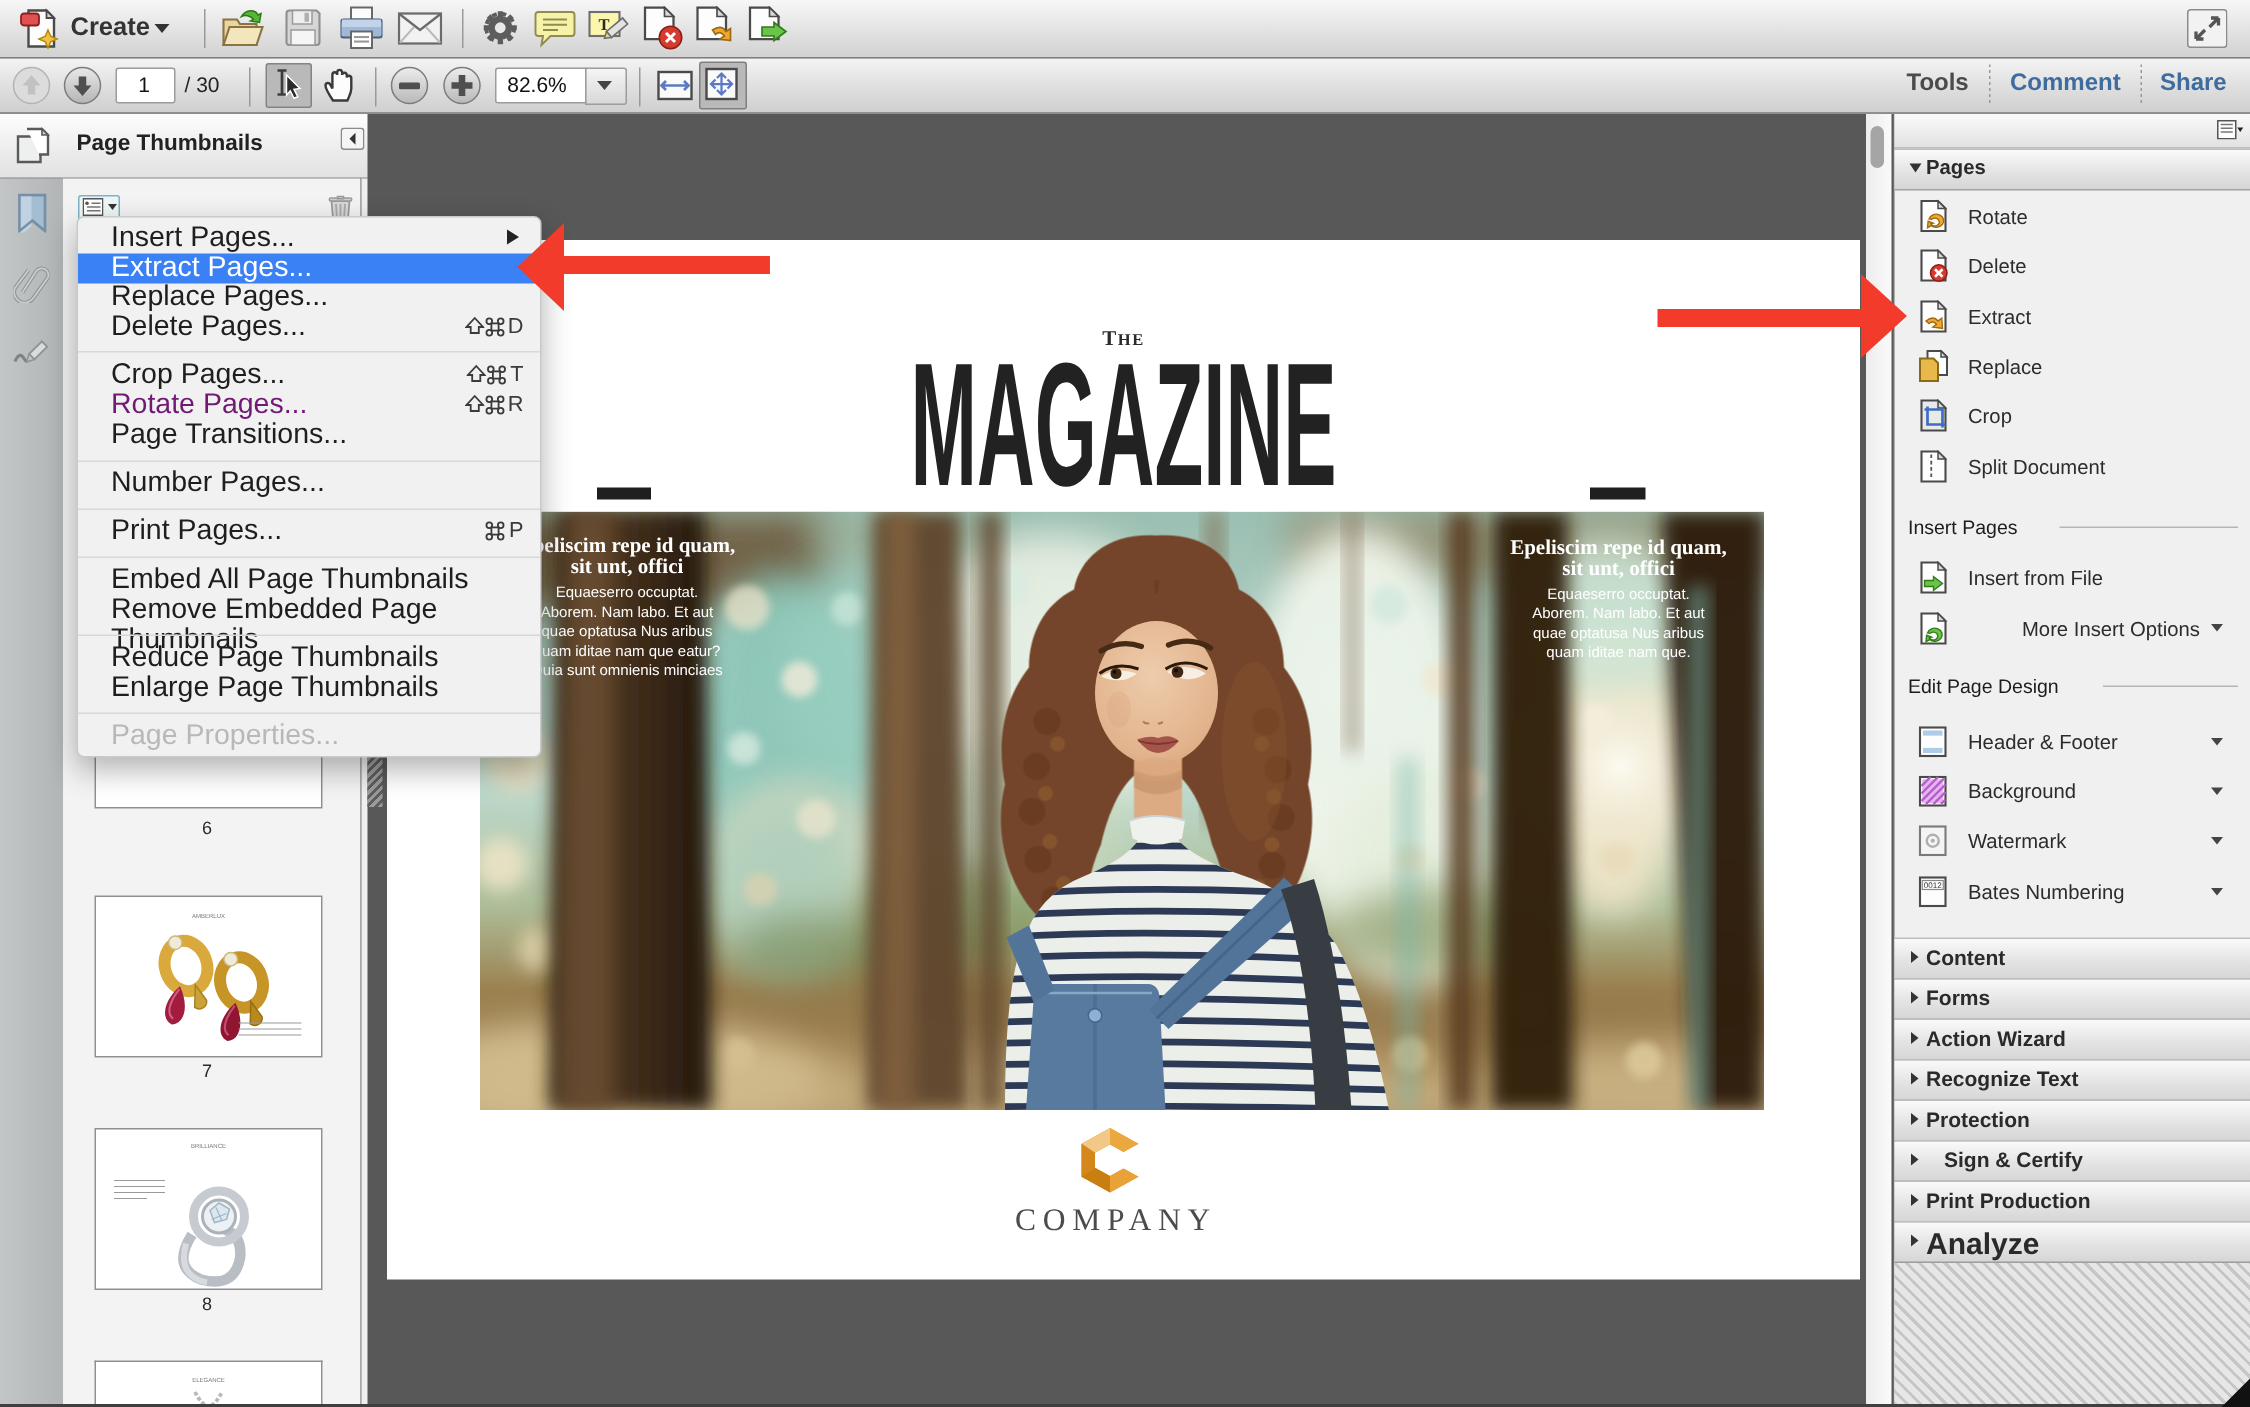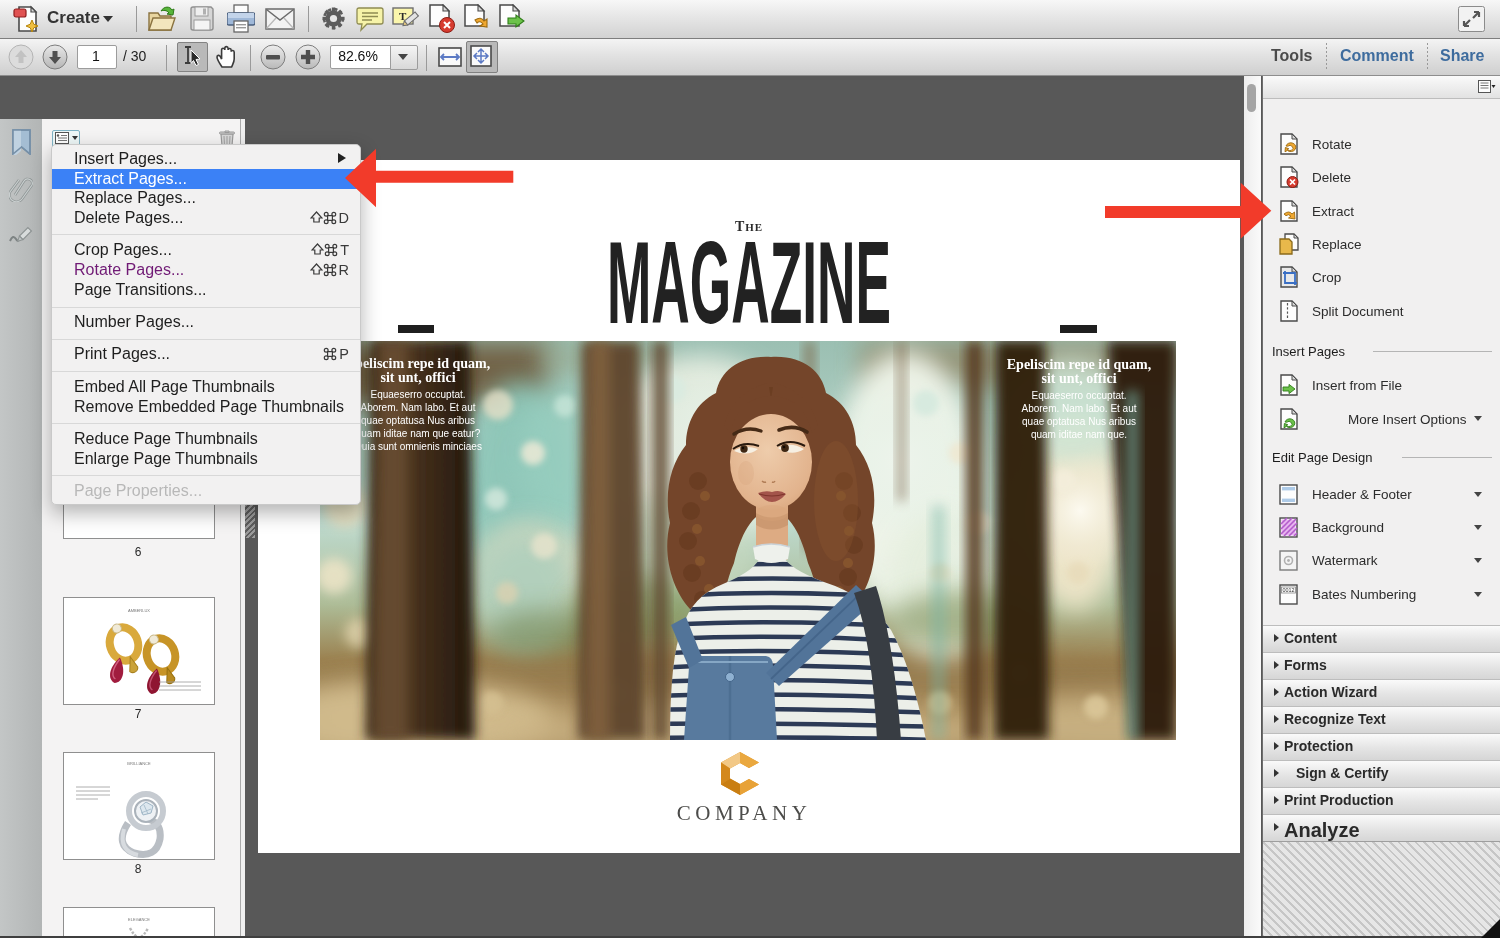--- a/index.html
+++ b/index.html
@@ -29,21 +29,21 @@
   #rpanel{left:1262px;top:76px;width:238px;height:862px;background:#f1f0f0;border-left:1px solid #6e6e6e;}
   .rpitem{position:absolute;left:1312px;color:#2c2c2c;font-size:13.5px;}
   .rplabel{position:absolute;left:1272px;color:#1c1c1c;font-size:13px;font-weight:normal;}
   .rphead{position:absolute;left:1263px;width:237px;height:26px;background:linear-gradient(#fafafa,#e4e4e4 55%,#d6d6d6);border-top:1px solid #bdbdbd;border-bottom:1px solid #a2a2a2;}
   .rphead .t{position:absolute;left:21px;top:4px;font-size:13.5px;font-weight:bold;color:#2a2a2a;}
   .tri-r{width:0;height:0;border-left:6px solid #333;border-top:4px solid transparent;border-bottom:4px solid transparent;}
   .tri-d{width:0;height:0;border-top:6px solid #333;border-left:4px solid transparent;border-right:4px solid transparent;}
   .ddown{position:absolute;left:1474px;width:0;height:0;border-top:5px solid #444;border-left:4px solid transparent;border-right:4px solid transparent;}
   
   #menu{left:51px;top:144px;width:308px;height:359px;background:#f2f1f1;border:1px solid #c9c9c9;border-radius:5px;box-shadow:0 8px 20px rgba(0,0,0,0.30);}
-  .mi{position:absolute;left:22px;font-size:16px;color:#1e1e1e;}
+  .mi{position:absolute;left:22px;font-size:19px;color:#1e1e1e;}
   .msc{position:absolute;right:11px;font-size:14.5px;color:#3a3a3a;}
   .msep{position:absolute;left:0;width:308px;height:1px;background:#d8d8d8;}
   #mhl{position:absolute;left:0px;top:24px;width:308px;height:20px;background:#3b81f6;}
 </style>
 </head>
 <body>
 <div id="app">
   <div id="docarea" class="abs"></div>
   <div id="page" class="abs">
     <div class="abs" style="left:0;top:59px;width:982px;text-align:center;font-family:'Liberation Serif',serif;font-size:14px;font-weight:bold;letter-spacing:1px;color:#2b2b2b;">T<span style="font-size:11px;">HE</span></div>
@@ -453,20 +453,34 @@
       <rect x="2" y="2" width="20" height="20" fill="#fafafa" stroke="#4a4a4a" stroke-width="1.6"></rect>
       <path d="M12 5 v14 M9 8 l3 -3 l3 3 M9 16 l3 3 l3 -3 M5 12 h14 M8 9 L5 12 l3 3 M16 9 l3 3 l-3 3" stroke="#5b79c4" stroke-width="1.5" fill="none"></path>
     </svg>
 
     <div class="tbtxt" style="left:1271px;top:8px;font-size:16px;color:#4b4b4b;">Tools</div>
     <div class="abs" style="left:1326px;top:4px;width:1px;height:27px;background-image:repeating-linear-gradient(#999 0 2px,transparent 2px 4px);"></div>
     <div class="tbtxt" style="left:1340px;top:8px;font-size:16px;color:#3e6c9e;">Comment</div>
     <div class="abs" style="left:1427px;top:4px;width:1px;height:27px;background-image:repeating-linear-gradient(#999 0 2px,transparent 2px 4px);"></div>
     <div class="tbtxt" style="left:1440px;top:8px;font-size:16px;color:#3e6c9e;">Share</div>
   </div>
+  <div id="navheader" class="abs">
+
+    <svg class="abs" style="left:8px;top:8px" width="28" height="28" viewBox="0 0 28 28">
+      <path d="M4 7 h11 l4 4 v13 h-15z" fill="#eef0f0" stroke="#5a5a5a" stroke-width="1.6"></path>
+      <path d="M10 2 h10 l4 4 v13 h-6" fill="#fff" stroke="#5a5a5a" stroke-width="1.6"></path>
+      <path d="M20 2 l4 4 h-4z" fill="#cfd4d4" stroke="#5a5a5a" stroke-width="1.1"></path>
+    </svg>
+    <div class="abs" style="left:51px;top:11px;font-size:15px;font-weight:bold;color:#222;">Page Thumbnails</div>
+
+    <svg class="abs" style="left:227px;top:9px" width="16" height="15" viewBox="0 0 16 15">
+      <rect x="0.5" y="0.5" width="15" height="14" rx="2" fill="#f5f5f5" stroke="#8a8a8a"></rect>
+      <path d="M10 3.5 L6 7.5 L10 11.5 z" fill="#333"></path>
+    </svg>
+  </div>
   <div id="sidestrip" class="abs">
 
     <svg class="abs" style="left:11px;top:10px" width="21" height="26" viewBox="0 0 21 26">
       <path d="M2 1 h17 v24 l-8.5 -7 l-8.5 7 z" fill="#a4bdd3" stroke="#7690a8" stroke-width="1.6"></path>
       <path d="M2 1 h8 v21 l-8 6.5 z" fill="#c0d2e1"></path>
       <path d="M2 1 h17 v24 l-8.5 -7 l-8.5 7 z" fill="none" stroke="#7690a8" stroke-width="1.6"></path>
     </svg>
 
     <svg class="abs" style="left:9px;top:57px" width="24" height="26" viewBox="0 0 24 26">
       <path d="M6 19 L15 5 a4.5 4.5 0 0 1 8 4 L13 23 a7 7 0 0 1 -12 -7 L10 4" fill="none" stroke="#8e9494" stroke-width="2.6"></path>
@@ -567,20 +581,26 @@
   <div id="rthumb" class="abs"></div>
   <div id="rpanel" class="abs"></div>
 
   <div class="abs" style="left:1263px;top:76px;width:237px;height:22px;background:linear-gradient(#fafafa,#e2e2e2);border-bottom:1px solid #bdbdbd;"></div>
   <svg class="abs" style="left:1478px;top:80px" width="18" height="13" viewBox="0 0 18 13">
     <rect x="0.5" y="0.5" width="12" height="12" fill="#fdfdfd" stroke="#555"></rect>
     <path d="M2.5 3 h8 M2.5 5.5 h8 M2.5 8 h8" stroke="#777" stroke-width="1"></path>
     <path d="M13.5 5 l4 0 l-2 3 z" fill="#222"></path>
   </svg>
 
+  <div class="rphead" style="left:1263px;top:99px;width:237px;">
+    <div class="abs" style="left:10px;top:9px;">
+        <div class="tri-d"></div>
+      </div>
+    <div class="t">Pages</div>
+  </div>
   <div id="rplist">
       <svg class="abs" style="left:1278px;top:133px" width="21" height="23" viewBox="0 0 21 23">
         <path d="M3 1 h11 l5 5 v15 h-16z" fill="#fdfdfd" stroke="#4a4a4a" stroke-width="1.4"></path>
         <path d="M14 1 l5 5 h-5z" fill="#d9d9d9" stroke="#4a4a4a" stroke-width="1"></path>
         <path d="M8 13 a5 4.4 0 1 1 1.4 4.4 l-2.4 1.4 l0.4 -4.4 l3.4 1.4 l-1.6 0.4 a3 2.6 0 1 0 0.6 -3z" fill="#f0a830" stroke="#9c6a10" stroke-width="0.9"></path>
       </svg>
       <div class="rpitem" style="top:137px;">Rotate</div>
       <svg class="abs" style="left:1278px;top:166px" width="21" height="23" viewBox="0 0 21 23">
         <path d="M3 1 h11 l5 5 v15 h-16z" fill="#fdfdfd" stroke="#4a4a4a" stroke-width="1.4"></path>
         <path d="M14 1 l5 5 h-5z" fill="#d9d9d9" stroke="#4a4a4a" stroke-width="1"></path>

